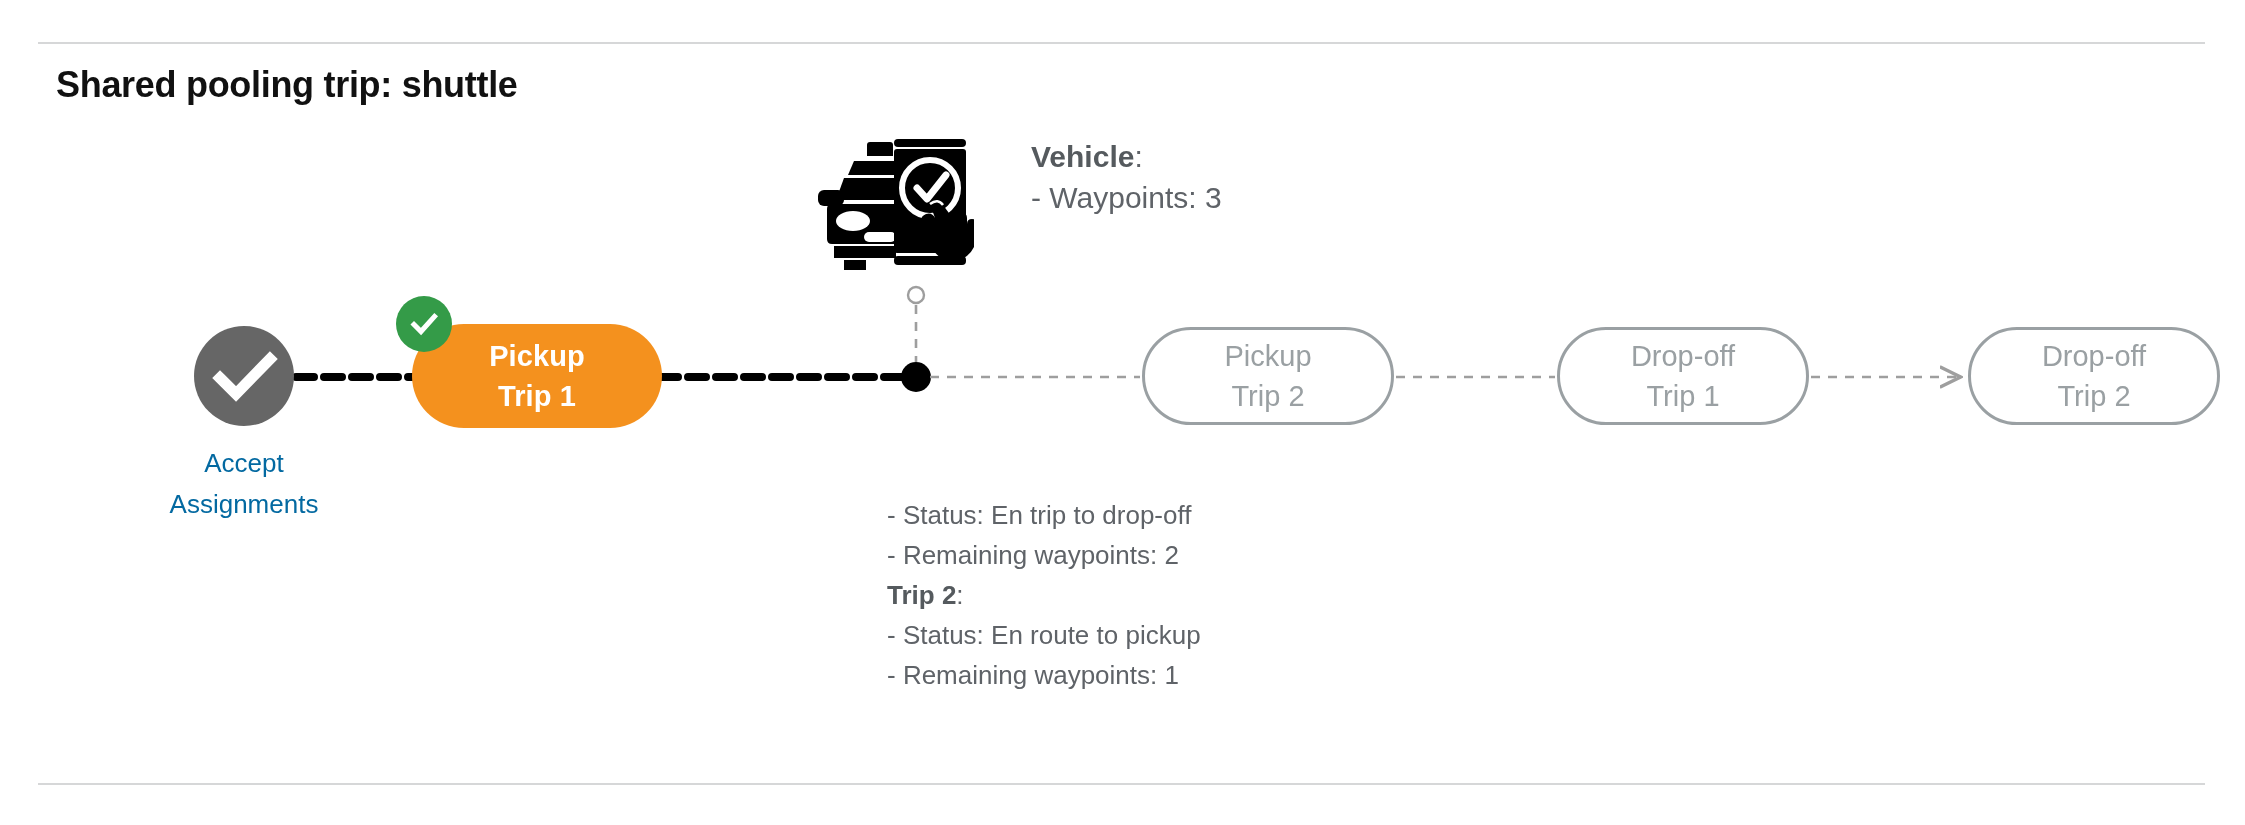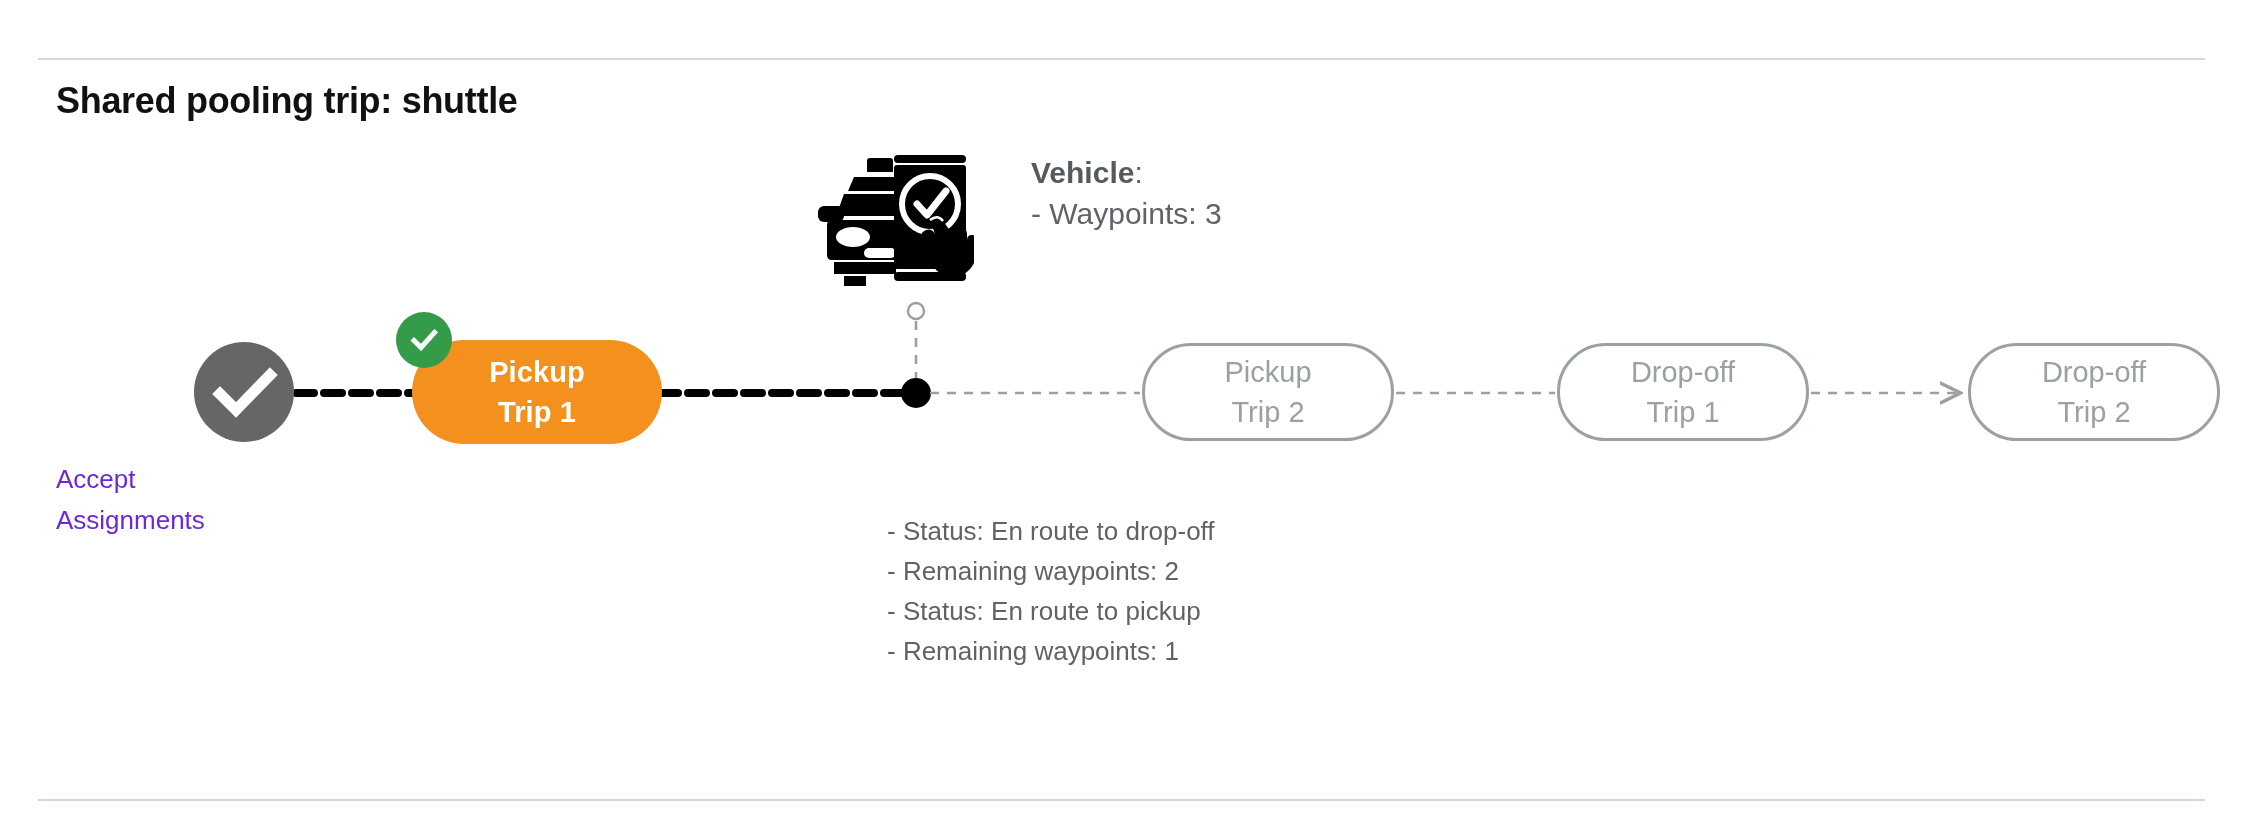--- a/index.html
+++ b/index.html
@@ -11,21 +11,21 @@
     width: 2245px;
     height: 825px;
     position: relative;
     overflow: hidden;
     font-family: "Liberation Sans", sans-serif;
     -webkit-font-smoothing: antialiased;
   }
 
   .stage {
     position: absolute;
-    left: 0; top: 16px;
+    left: 0; top: 0;
     width: 2245px;
     height: 639px;
   }
 
   
   .rule {
     position: absolute;
     left: 38px;
     width: 2167px;
     height: 2px;
@@ -65,24 +65,24 @@
     border-radius: 50%;
     background: #666666;
   }
   .accept-node svg { display: block; }
 
   .accept-label {
     position: absolute;
     left: 56px;
     top: 443px;
     width: 376px;
-    text-align: left;
+    text-align: center;
     font-size: 26px;
     line-height: 41px;
-    color: #6d28d9;
+    color: #0369a1;
     white-space: pre-line;
   }
 
   
   .pill {
     position: absolute;
     box-sizing: border-box;
     border-radius: 56px;
     display: flex;
     flex-direction: column;
@@ -263,20 +263,21 @@
       <path d="M112 84 q8 -6 13 1" fill="none" stroke="#ffffff" stroke-width="2.5"></path>
     </svg>
   </div>
 
   <div class="vehicle-note">
     <span class="note-row"><span class="note-head">Vehicle</span><span>:</span></span>
     <span class="note-row">- Waypoints: 3</span>
   </div>
 
   <div class="trip-note">
-    <span class="note-row">- Status:  En route to drop-off</span>
+    <span class="note-row">- Status:  En trip to drop-off</span>
     <span class="note-row">- Remaining waypoints: 2</span>
 
+    <span class="note-row"><span class="note-head">Trip 2</span><span>:</span></span>
     <span class="note-row">- Status:  En route to pickup</span>
     <span class="note-row">- Remaining waypoints: 1</span>
   </div>
 
 </div>
 
 </body></html>

